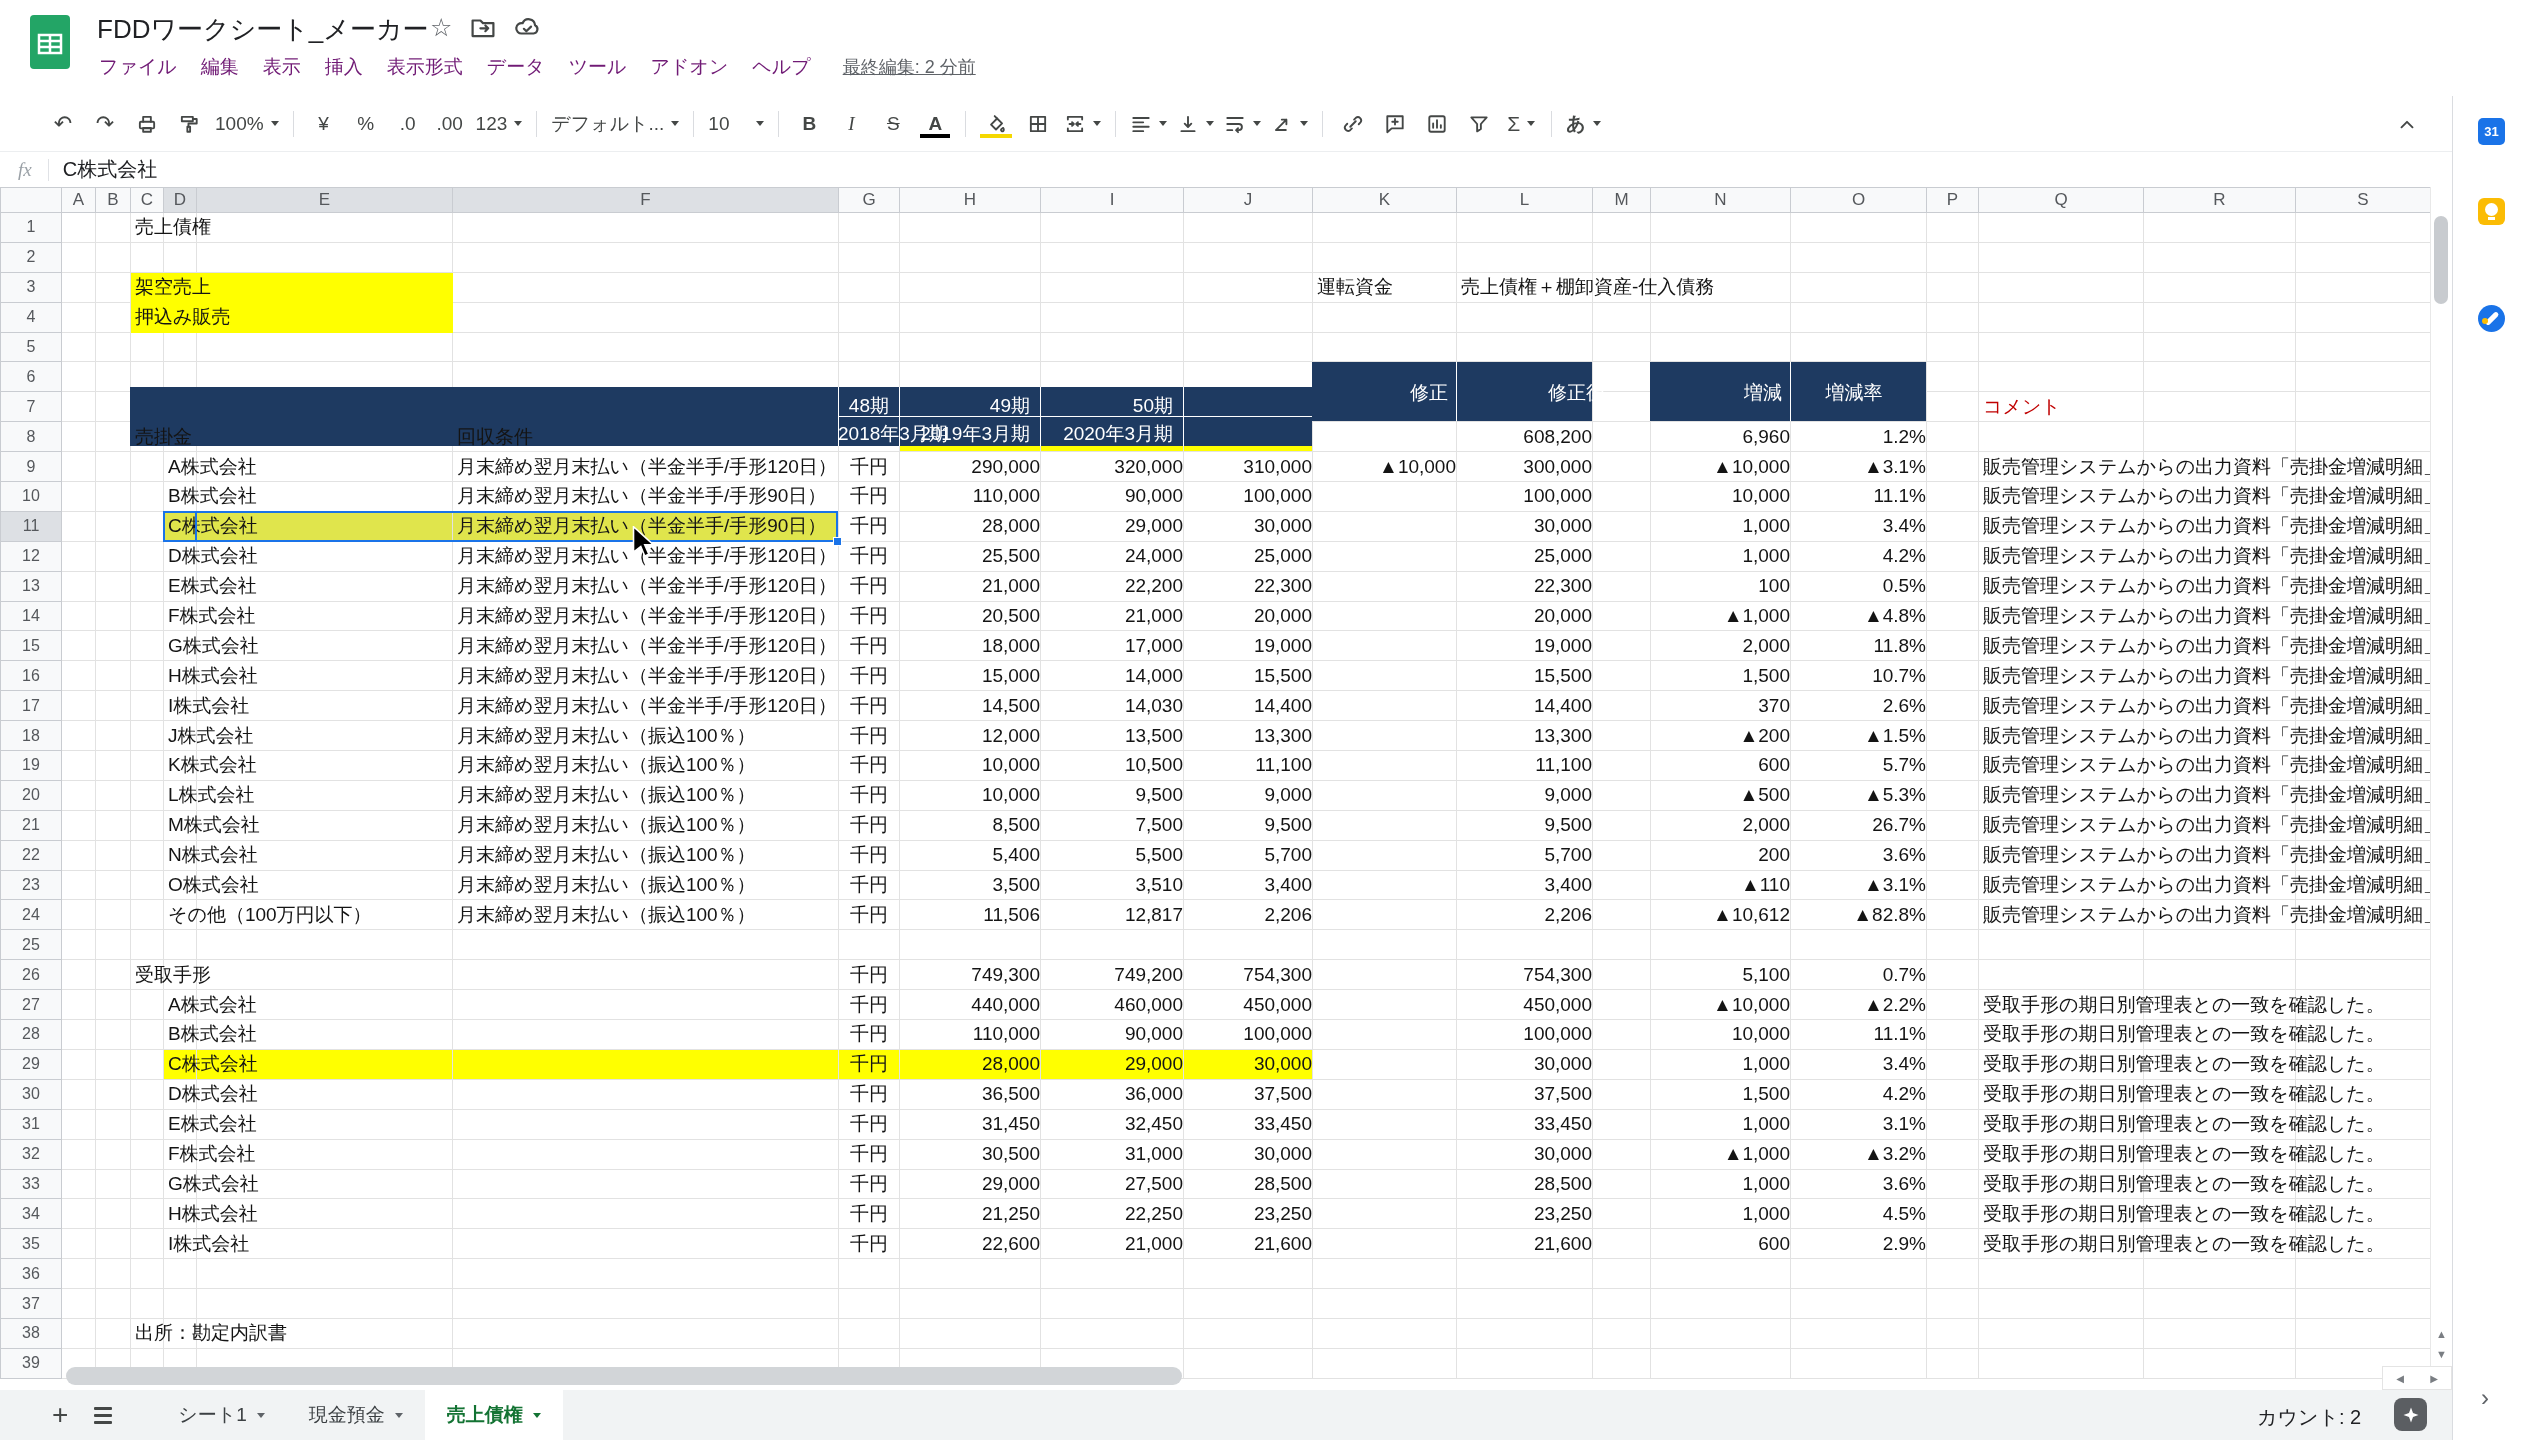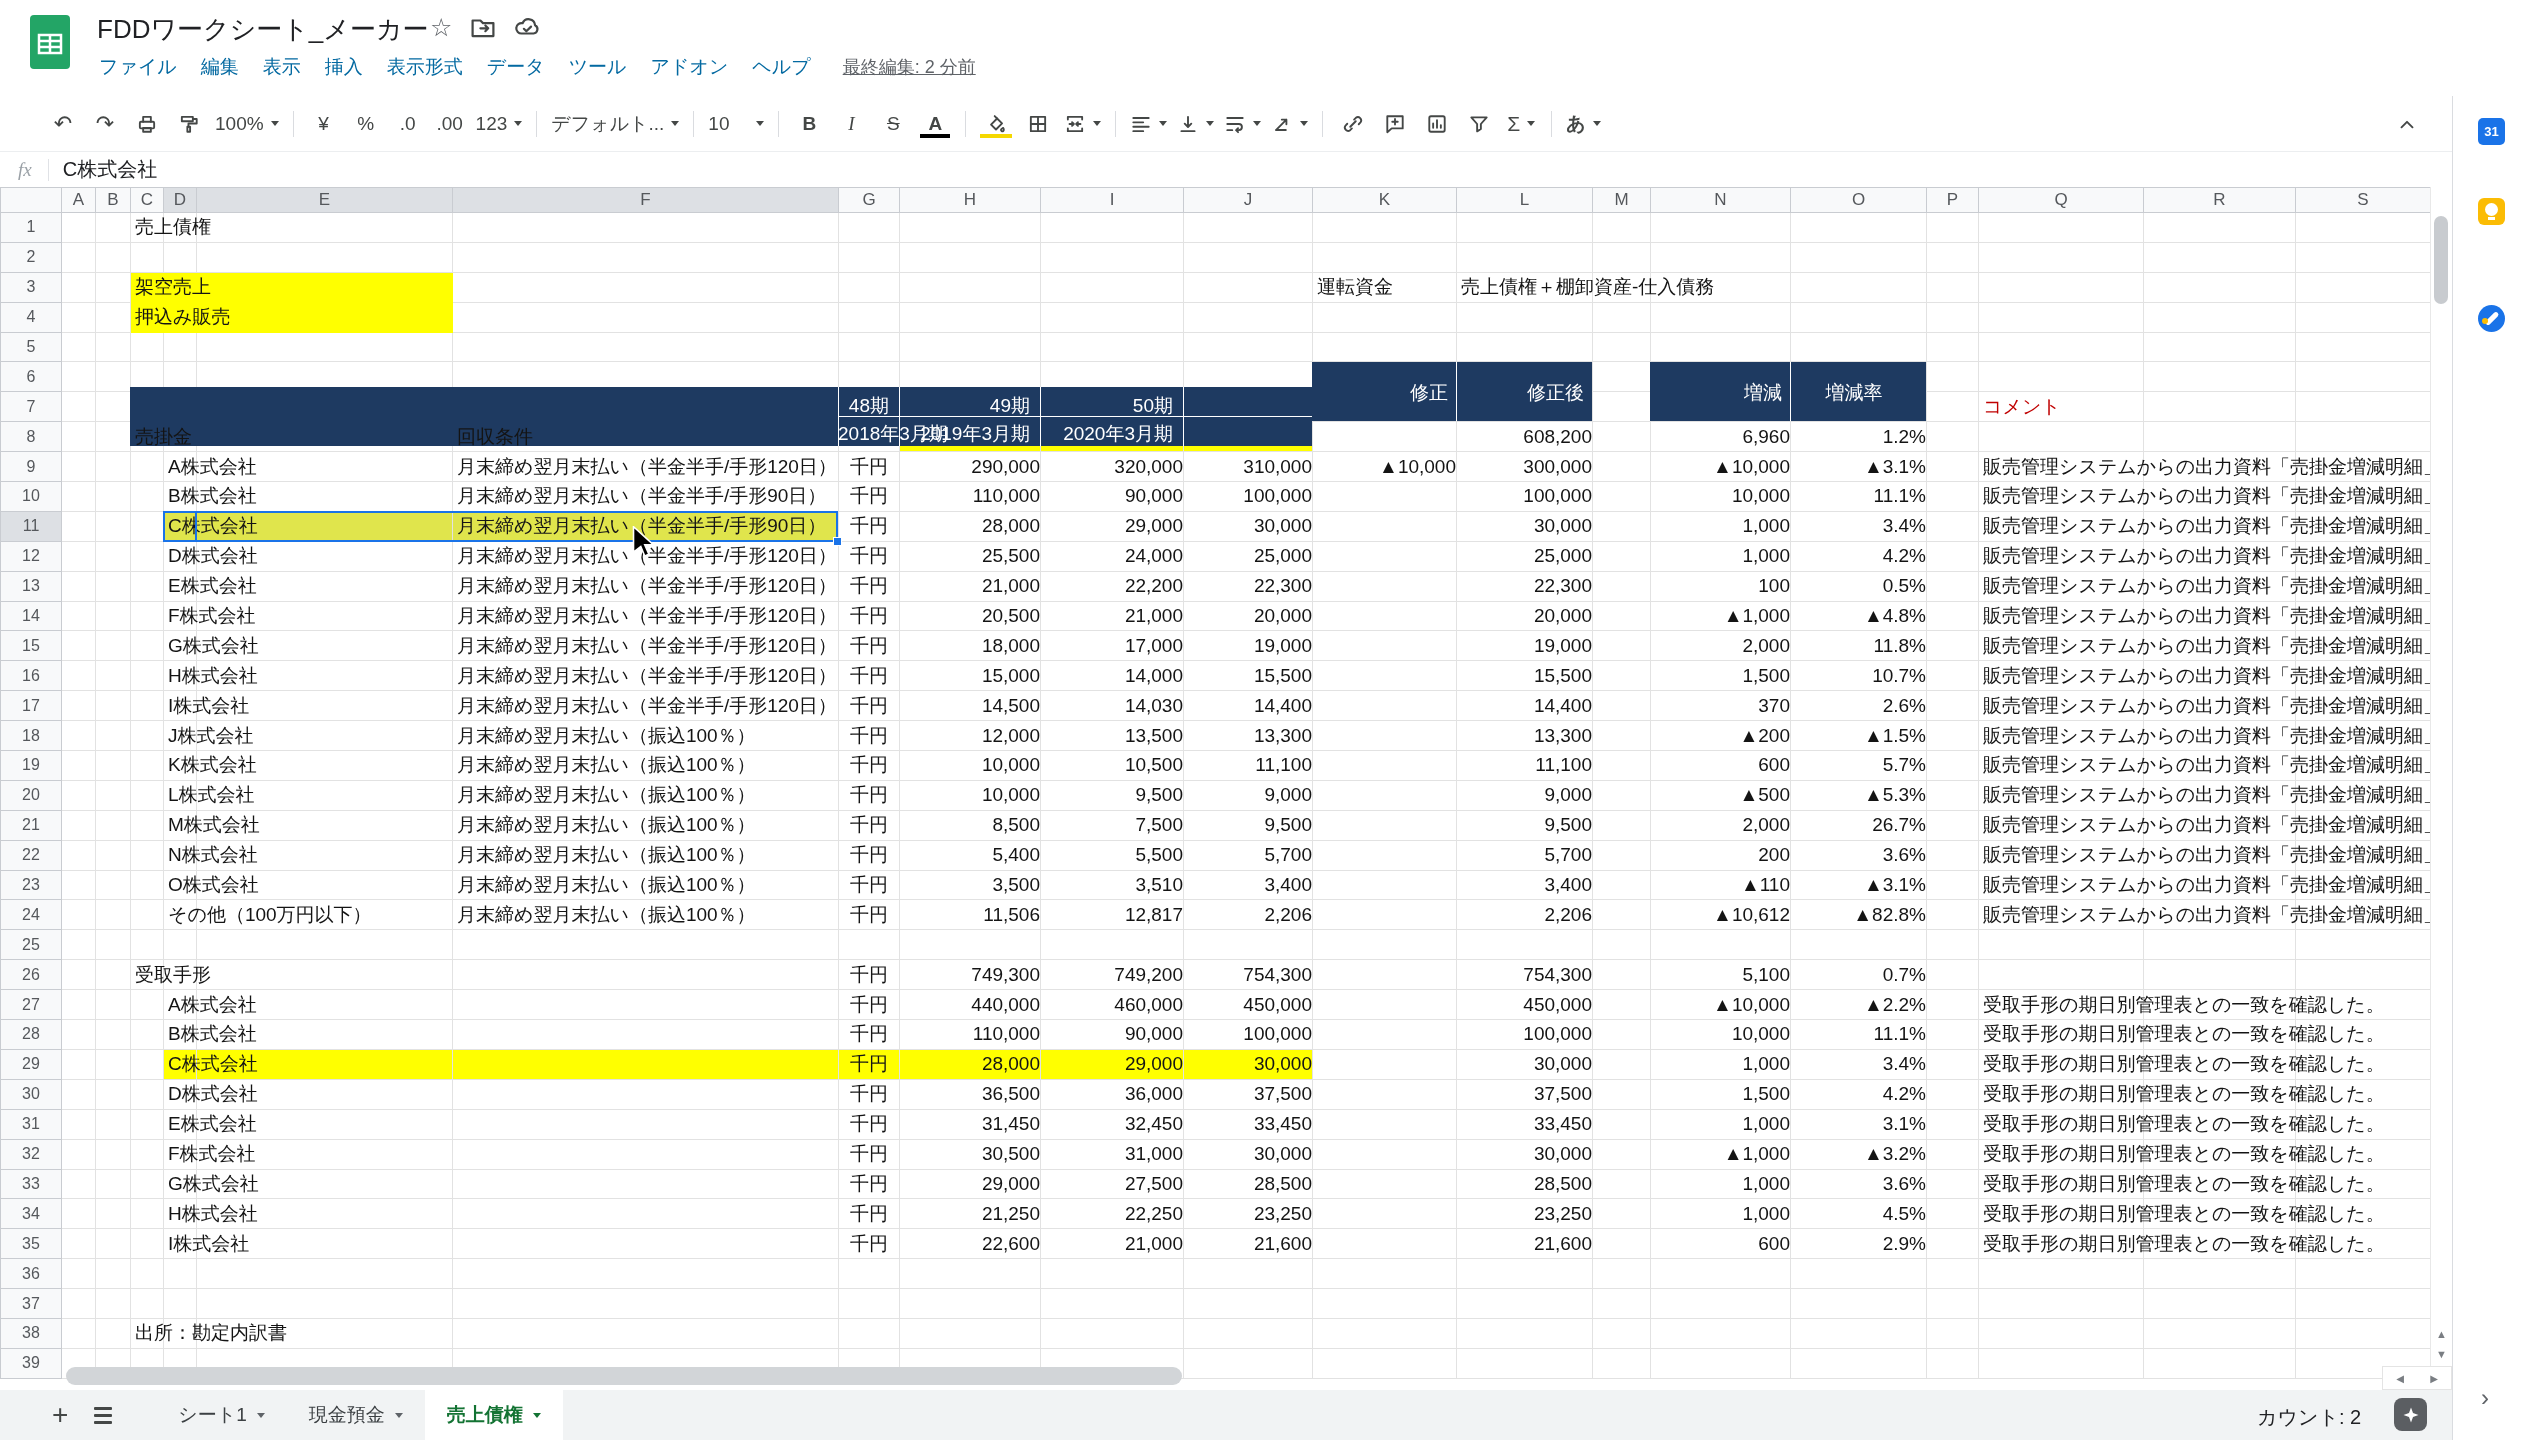--- a/index.html
+++ b/index.html
@@ -5,21 +5,21 @@
   html,body{margin:0;padding:0;background:#fff;font-family:"Liberation Sans","DejaVu Sans",sans-serif;}
   #app{position:relative;width:2528px;height:1440px;background:#fff;overflow:hidden;}
 
   
   .titlebar{position:absolute;left:0;top:0;width:2528px;height:96px;background:#fff;}
   .logo{position:absolute;left:30px;top:15px;width:40px;height:54px;}
   .doc-title{position:absolute;left:97px;top:12px;font-size:26px;color:#202124;white-space:nowrap;}
   .title-icons{position:absolute;left:430px;top:14px;display:flex;gap:18px;align-items:center;color:#5f6368;}
   .star{font-size:25px;line-height:26px;}
   .menu-row{position:absolute;left:99px;top:54px;display:flex;align-items:center;}
-  .menu-item{font-size:19px;color:#0369a1;margin-right:24px;white-space:nowrap;cursor:default;}
+  .menu-item{font-size:19px;color:#701a75;margin-right:24px;white-space:nowrap;cursor:default;}
   .last-edit{font-size:18px;color:#5f6368;text-decoration:underline;margin-left:8px;white-space:nowrap;}
   .title-right{position:absolute;right:0;top:0;height:96px;}
 
   
   .toolbar{position:absolute;left:0;top:96px;width:2452px;height:56px;display:flex;align-items:center;padding-left:42px;box-sizing:border-box;border-bottom:1px solid #eceef0;}
   .ti{height:38px;min-width:32px;padding:0 5px;display:flex;align-items:center;justify-content:center;color:#444746;font-size:19px;white-space:nowrap;}
   .sep{width:1px;height:26px;background:#dadce0;margin:0 9px;}
   .crt{width:0;height:0;border-left:4px solid transparent;border-right:4px solid transparent;border-top:5px solid #444746;margin-left:7px;}
   .tb-b{font-weight:bold;}
   .tb-i{font-style:italic;font-family:"Liberation Serif",serif;}
@@ -1343,21 +1343,21 @@
           <div class="blabel" style="left:708px;width:51px;top:6px;">48期</div>
           <div class="blabel" style="left:708px;width:51px;top:34.9px;">2018年3月期</div>
           <div class="blabel" style="left:769px;width:131px;top:6px;">49期</div>
           <div class="blabel" style="left:769px;width:131px;top:34.9px;">2019年3月期</div>
           <div class="blabel" style="left:910px;width:133px;top:6px;">50期</div>
           <div class="blabel" style="left:910px;width:133px;top:34.9px;">2020年3月期</div>
         </div>
         <div class="band" style="left:1312px;top:174.5px;width:280px;height:59.8px;">
           <div class="vline" style="left:144px;"></div>
           <div class="blabel" style="left:0;width:136px;top:18.9px;">修正</div>
-          <div class="blabel" style="left:144px;width:128px;top:18.9px;">修正後</div>
+          <div class="blabel" style="left:144px;width:128px;top:18.9px;padding-left:21px;">修正後</div>
         </div>
         <div class="band" style="left:1650px;top:174.5px;width:276px;height:59.8px;">
           <div class="vline" style="left:140px;"></div>
           <div class="blabel" style="left:0;width:132px;top:18.9px;">増減</div>
           <div class="blabel" style="left:140px;width:128px;top:18.9px;text-align:center;">増減率</div>
         </div>
         <div class="sel-range" style="left:163px;top:324px;width:675px;height:30.9px;"></div>
         <div class="sel-cell" style="left:163px;top:324px;width:34px;height:30.9px;"></div>
         <div class="fill-handle" style="left:833px;top:349.9px;"></div>
       </div>

